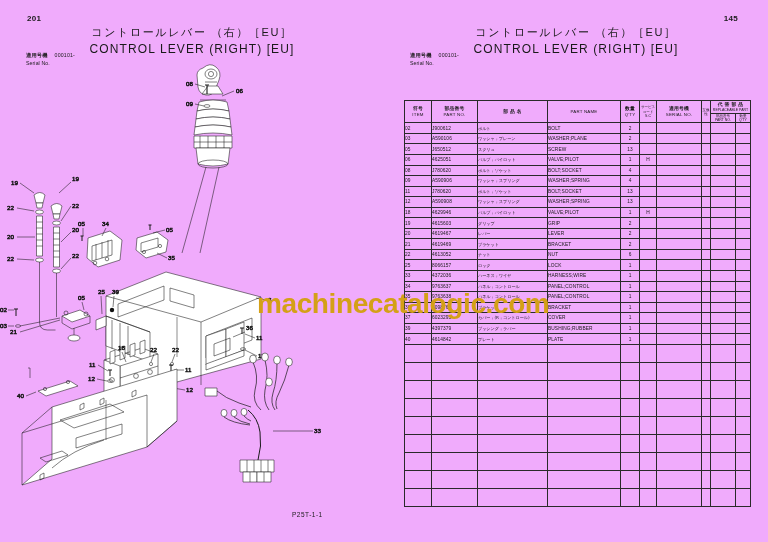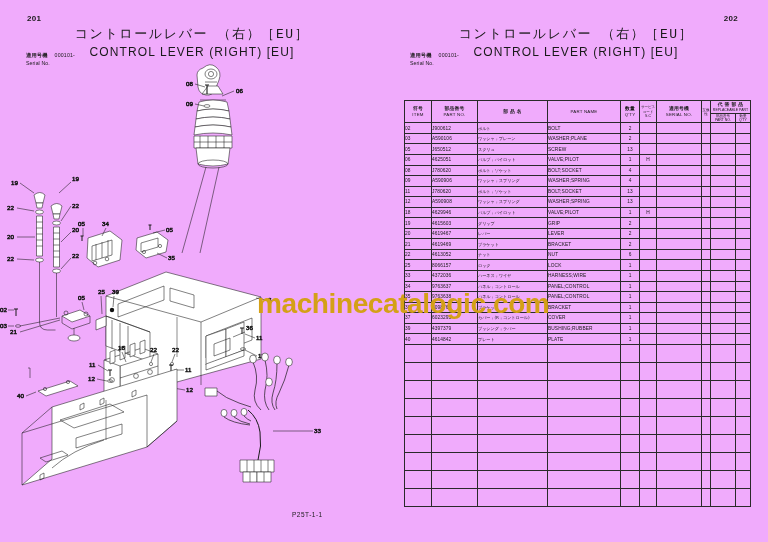--- a/index.html
+++ b/index.html
@@ -7,21 +7,21 @@
        font-family:"Liberation Sans","DejaVu Sans",sans-serif;color:#1a1a1a;}
   .page{position:absolute;top:0;width:384px;height:542px;background:#f0abfc;}
   .page-left{left:0;}
   .page-right{left:384px;}
 
   .pagenum{position:absolute;font-size:8px;font-weight:bold;letter-spacing:.3px;}
   .pagenum-l{left:27px;top:14px;}
   .pagenum-r{right:30px;top:14px;}
 
   .titleblock{position:absolute;left:0;right:0;top:25px;text-align:center;}
-  .title-ja{font-size:13px;letter-spacing:1.6px;font-family:Liberation Mono, monospace;white-space:nowrap;}
+  .title-ja{font-size:11px;letter-spacing:1.6px;font-family:Liberation Sans, sans-serif;white-space:nowrap;}
   .title-en{font-size:12px;letter-spacing:1.1px;margin-top:2px;white-space:nowrap;}
 
   .serial{position:absolute;left:26px;top:52px;font-size:5.2px;line-height:1.45;}
   .serial .ja{font-weight:bold;font-family:"DejaVu Sans",sans-serif;letter-spacing:.2px;}
   .serial .num{margin-left:7px;font-weight:normal;letter-spacing:.2px;}
   .serial .en{letter-spacing:.1px;}
 
   .footer{position:absolute;font-size:6.5px;letter-spacing:.5px;}
   .footer-l{left:292px;top:511px;}
 
@@ -326,21 +326,21 @@
 
     <path d="M177 297 l0 -40 M106 340 l0 40" stroke-width="0.5"></path>
   </svg>
   </div>
 
   <div class="footer footer-l">P25T-1-1</div>
 </div>
 
 <div class="page page-right">
 
-  <div class="pagenum pagenum-r">202</div>
+  <div class="pagenum pagenum-r">145</div>
 
   <div class="titleblock">
     <div class="title-ja">コントロールレバー （右）［EU］</div>
     <div class="title-en">CONTROL LEVER (RIGHT) [EU]</div>
   </div>
 
   <div class="serial">
     <div><span class="ja">適用号機</span><span class="num">000101-</span></div>
     <div class="en">Serial No.</div>
   </div>

